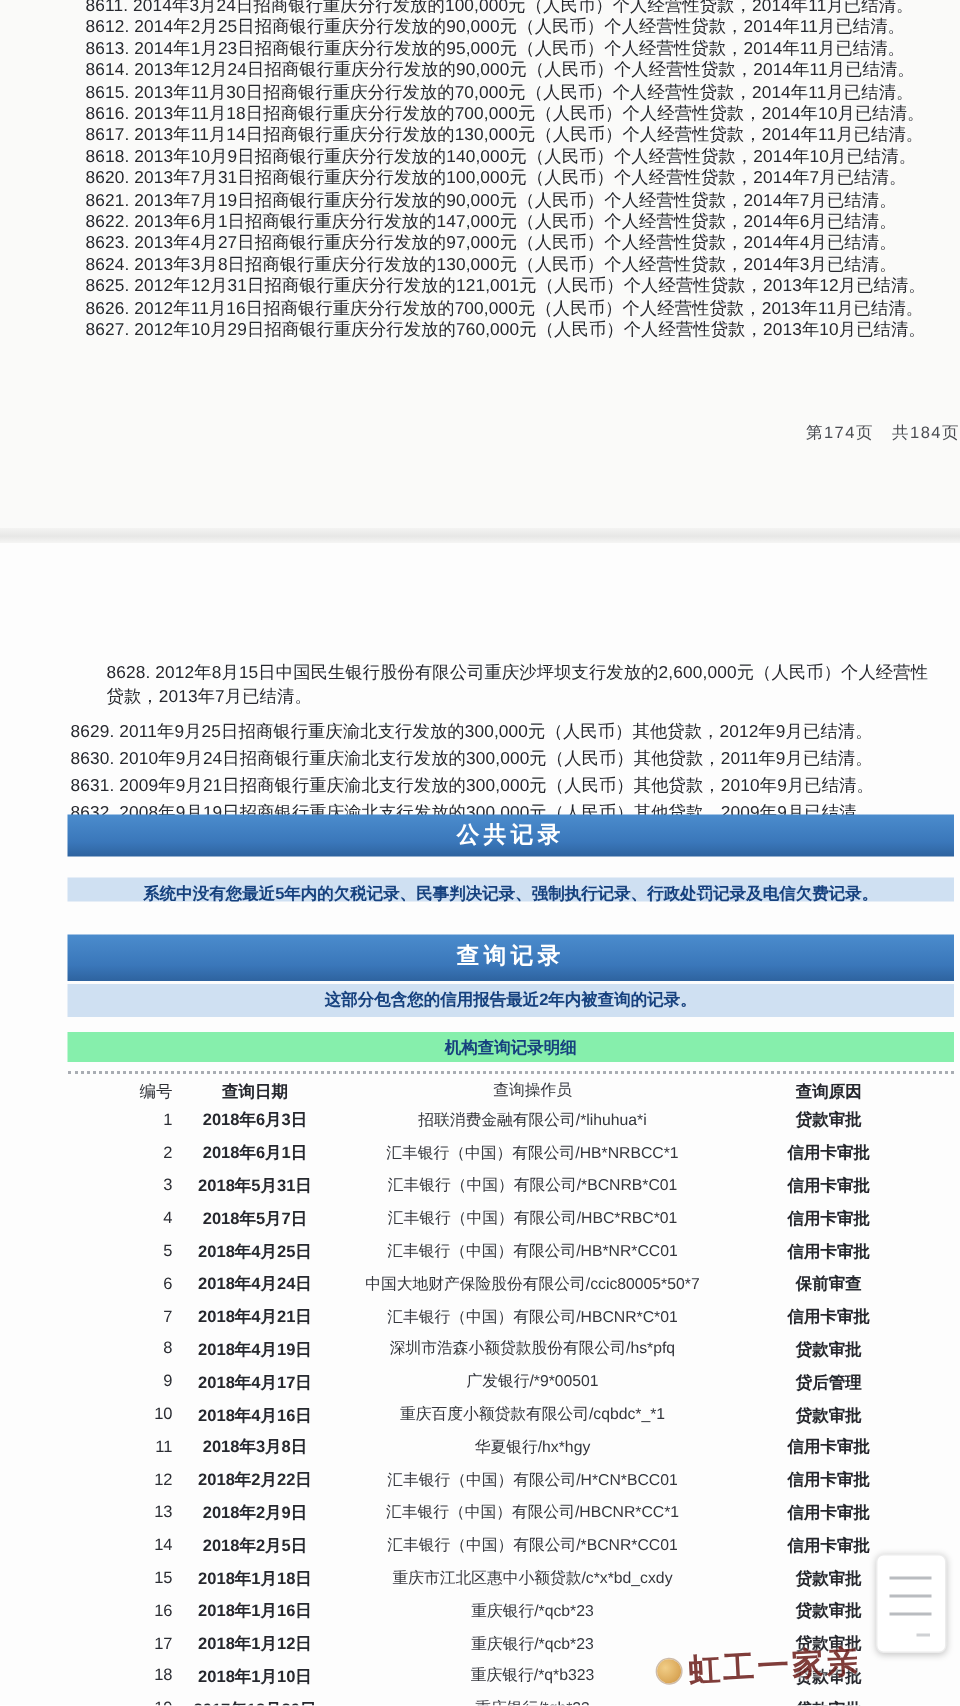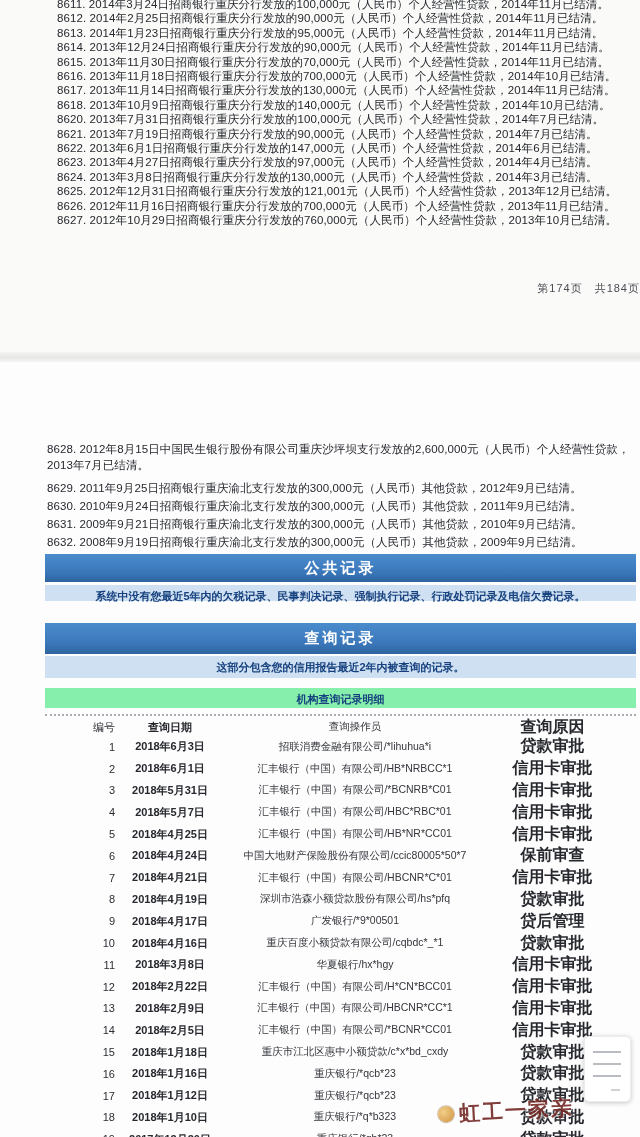--- a/index.html
+++ b/index.html
@@ -25,46 +25,46 @@
   
   .list1{position:absolute;top:-3px;left:57px;right:8px;z-index:1;}
   .list1 .ln{font-size:11.5px;line-height:14.4px;white-space:nowrap;
              font-weight:500;letter-spacing:.1px;color:#26282e;}
   .pagefoot{position:absolute;top:281px;left:0;right:0;text-align:right;
             text-indent:18px;font-size:11px;color:#4a4c52;letter-spacing:1px;z-index:1;}
 
   .list2{position:absolute;top:79px;left:47px;right:10px;z-index:1;}
   .list2 .ln{font-size:11.5px;line-height:16px;font-weight:500;
              letter-spacing:.1px;color:#26282e;margin-bottom:2px;}
-  .list2 .ln:first-child{margin-bottom:7px;}
+  .list2 .ln:first-child{margin-bottom:7px;margin-left:24px;}
 
   
   .bar{position:absolute;left:45px;width:591px;z-index:1;text-align:center;
        box-sizing:border-box;}
   .bar-blue{background:linear-gradient(#4b8ccd,#3a77ba 66%,#2e639f);
             color:#ffffff;font-weight:700;letter-spacing:3px;}
   .bar-light{background:#cfe0f2;color:#16417e;font-weight:700;}
-  .pub-title{top:192px;height:28px;font-size:15px;line-height:28px;}
+  .pub-title{top:181px;height:28px;font-size:15px;line-height:28px;}
   .pub-sum{top:223px;height:16px;font-size:11px;line-height:22px;}
   .qry-title{top:261px;height:31px;font-size:15px;line-height:30px;}
   .qry-sum{top:294px;height:22px;font-size:11px;line-height:22px;}
   .qry-detail{top:326px;height:20px;font-size:11px;line-height:22px;background:#86efac;}
   .dotted{position:absolute;top:352px;left:45px;width:591px;z-index:1;
           border-top:2px dotted #a9adb3;}
 
   
   .qtable{position:absolute;top:356px;left:45px;width:591px;z-index:1;}
   .trow{display:flex;align-items:center;}
   .thead{height:18px;font-weight:700;font-size:11px;color:#15171c;}
   .tbody .trow{height:21.8px;}
   .c0{width:70px;text-align:right;font-size:11px;font-weight:500;color:#2b2d33;}
   .c1{width:110px;text-align:center;font-size:11px;font-weight:600;color:#26282e;}
   .c2{width:260px;text-align:center;font-size:10.5px;font-weight:500;color:#34363c;
       white-space:nowrap;overflow:visible;}
-  .c3{width:135px;text-align:center;font-size:16px;font-weight:600;color:#26282e;}
+  .c3{width:135px;text-align:center;font-size:11px;font-weight:600;color:#26282e;}
 
   
   .fab{position:absolute;left:584px;top:1036px;width:45px;height:64px;z-index:3;
        background:#ffffff;border-radius:5px;border:1px solid #ececec;
        box-shadow:0 1px 5px rgba(0,0,0,.22);cursor:pointer;}
   .fab .fl{position:absolute;left:8px;width:28px;height:2px;background:#b9bcc0;}
   .fab .fl:nth-child(1){top:14px;}
   .fab .fl:nth-child(2){top:26px;}
   .fab .fl:nth-child(3){top:38px;}
   .fab .fs{position:absolute;left:26px;top:52px;width:9px;height:2px;background:#cfd1d4;}

